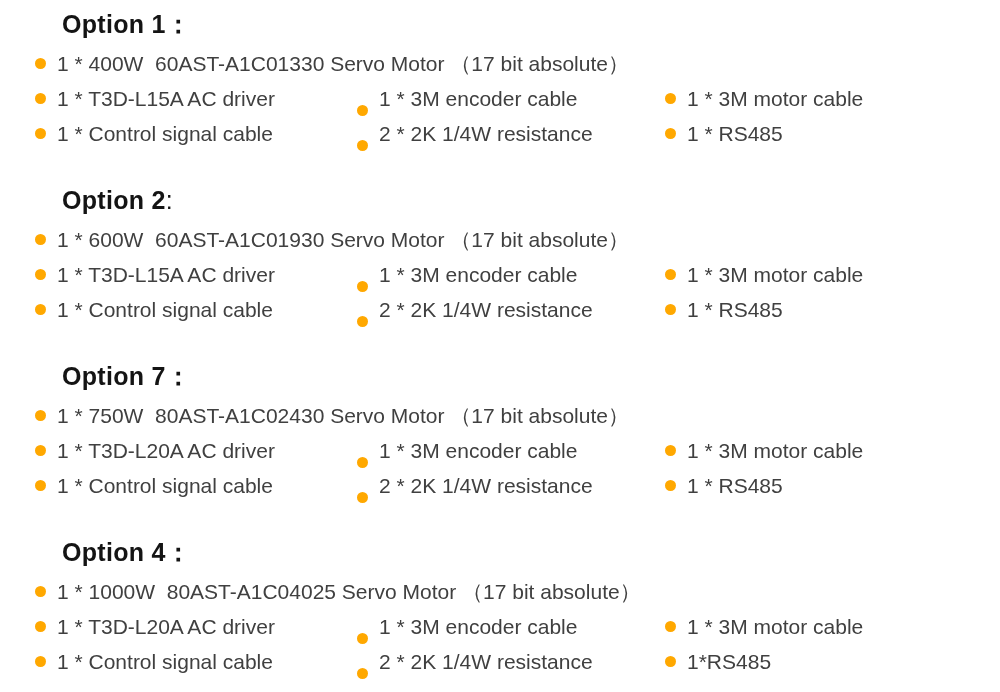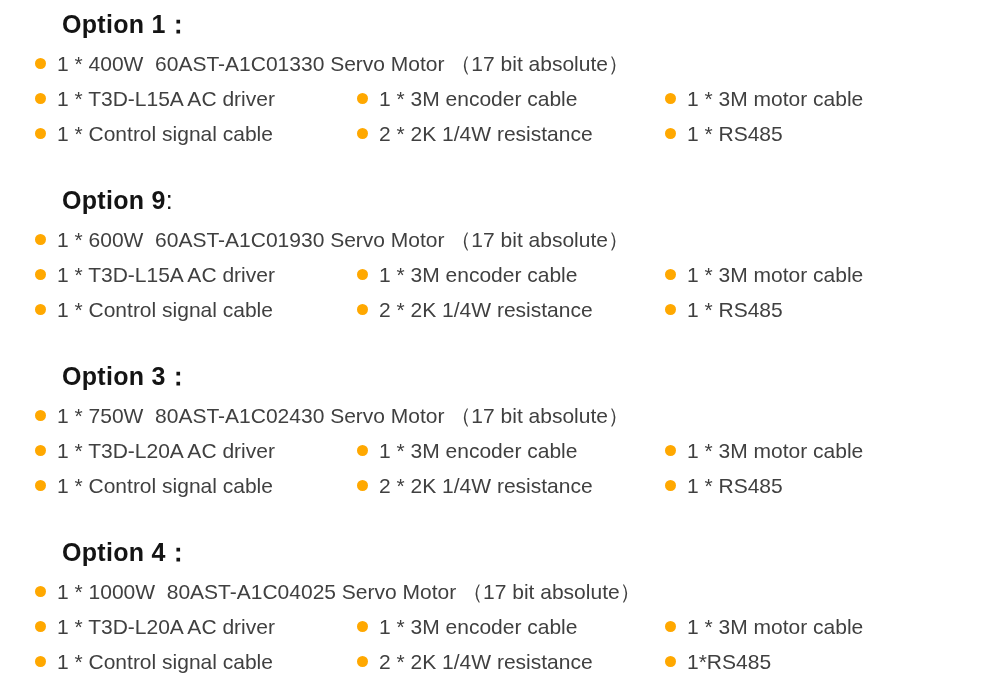--- a/index.html
+++ b/index.html
@@ -19,21 +19,21 @@
     line-height: 33px;
     font-weight: 700;
     color: var(--heading-color, #141414);
     letter-spacing: 0.3px;
   }
   .heading .colon { font-weight: 700; }
   .heading .colon.thin { font-weight: 400; }
   .row { display: flex; font-size: 21px; line-height: 35px; }
   .item { display: flex; align-items: center; min-width: 0; }
   .item.c1 { width: 322px; }
-  .item.c2 { width: 308px; }
+  .item.c2 { width: 308px; align-items: flex-end; }
   .item.c3 { flex: 1; }
   .item.full { width: auto; justify-content: center; }
   .bullet {
     width: 11px; height: 11px;
     border-radius: 50%;
     background: var(--bullet-color, #FFA800);
     margin-right: 11px;
     flex: none;
   }
   .txt { white-space: pre-wrap; }
@@ -75,21 +75,21 @@
         <span class="txt">2 * 2K 1/4W resistance</span>
       </div>
       <div class="item c3">
         <span class="bullet"></span>
         <span class="txt">1 * RS485</span>
       </div>
     </div>
   </section>
 
   <section class="option">
-    <h2 class="heading"><span>Option 9</span><span class="colon thin">:</span></h2>
+    <h2 class="heading"><span>Option 2</span><span class="colon thin">:</span></h2>
     <div class="row">
       <div class="item full">
         <span class="bullet"></span>
         <span class="txt">1 * 600W  60AST-A1C01930 Servo Motor （17 bit absolute）</span>
       </div>
     </div>
     <div class="row">
       <div class="item c1">
         <span class="bullet"></span>
         <span class="txt">1 * T3D-L15A AC driver</span>
@@ -113,21 +113,21 @@
         <span class="txt">2 * 2K 1/4W resistance</span>
       </div>
       <div class="item c3">
         <span class="bullet"></span>
         <span class="txt">1 * RS485</span>
       </div>
     </div>
   </section>
 
   <section class="option">
-    <h2 class="heading"><span>Option 3</span><span class="colon">：</span></h2>
+    <h2 class="heading"><span>Option 7</span><span class="colon">：</span></h2>
     <div class="row">
       <div class="item full">
         <span class="bullet"></span>
         <span class="txt">1 * 750W  80AST-A1C02430 Servo Motor （17 bit absolute）</span>
       </div>
     </div>
     <div class="row">
       <div class="item c1">
         <span class="bullet"></span>
         <span class="txt">1 * T3D-L20A AC driver</span>

